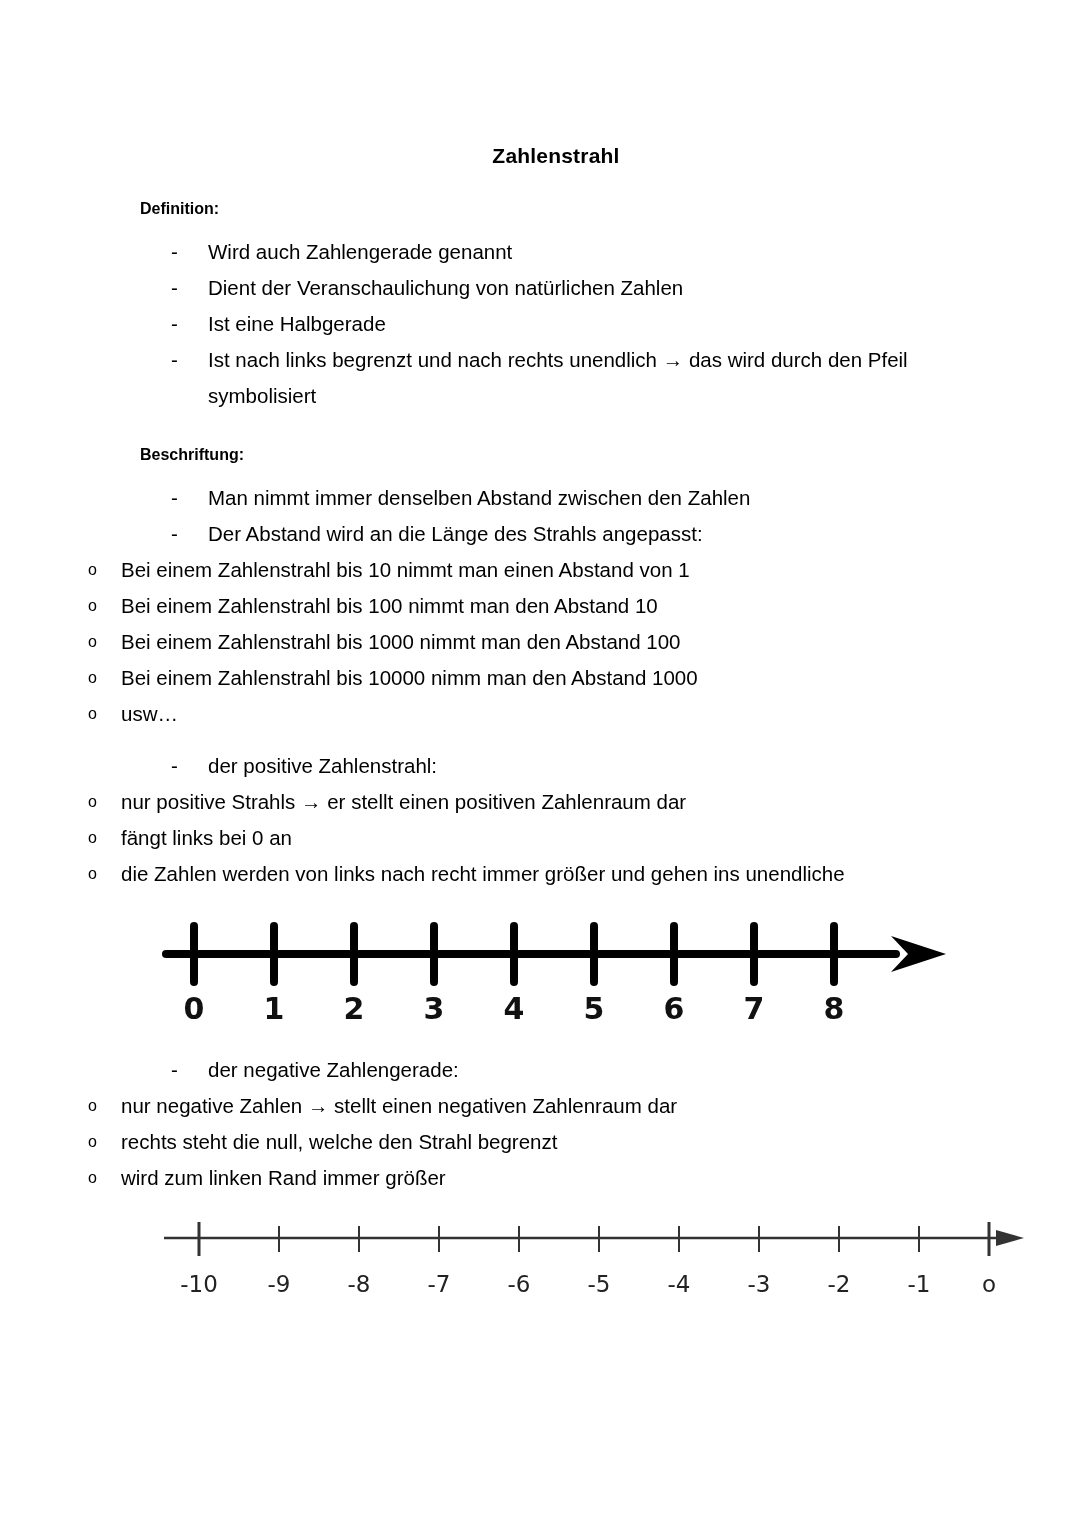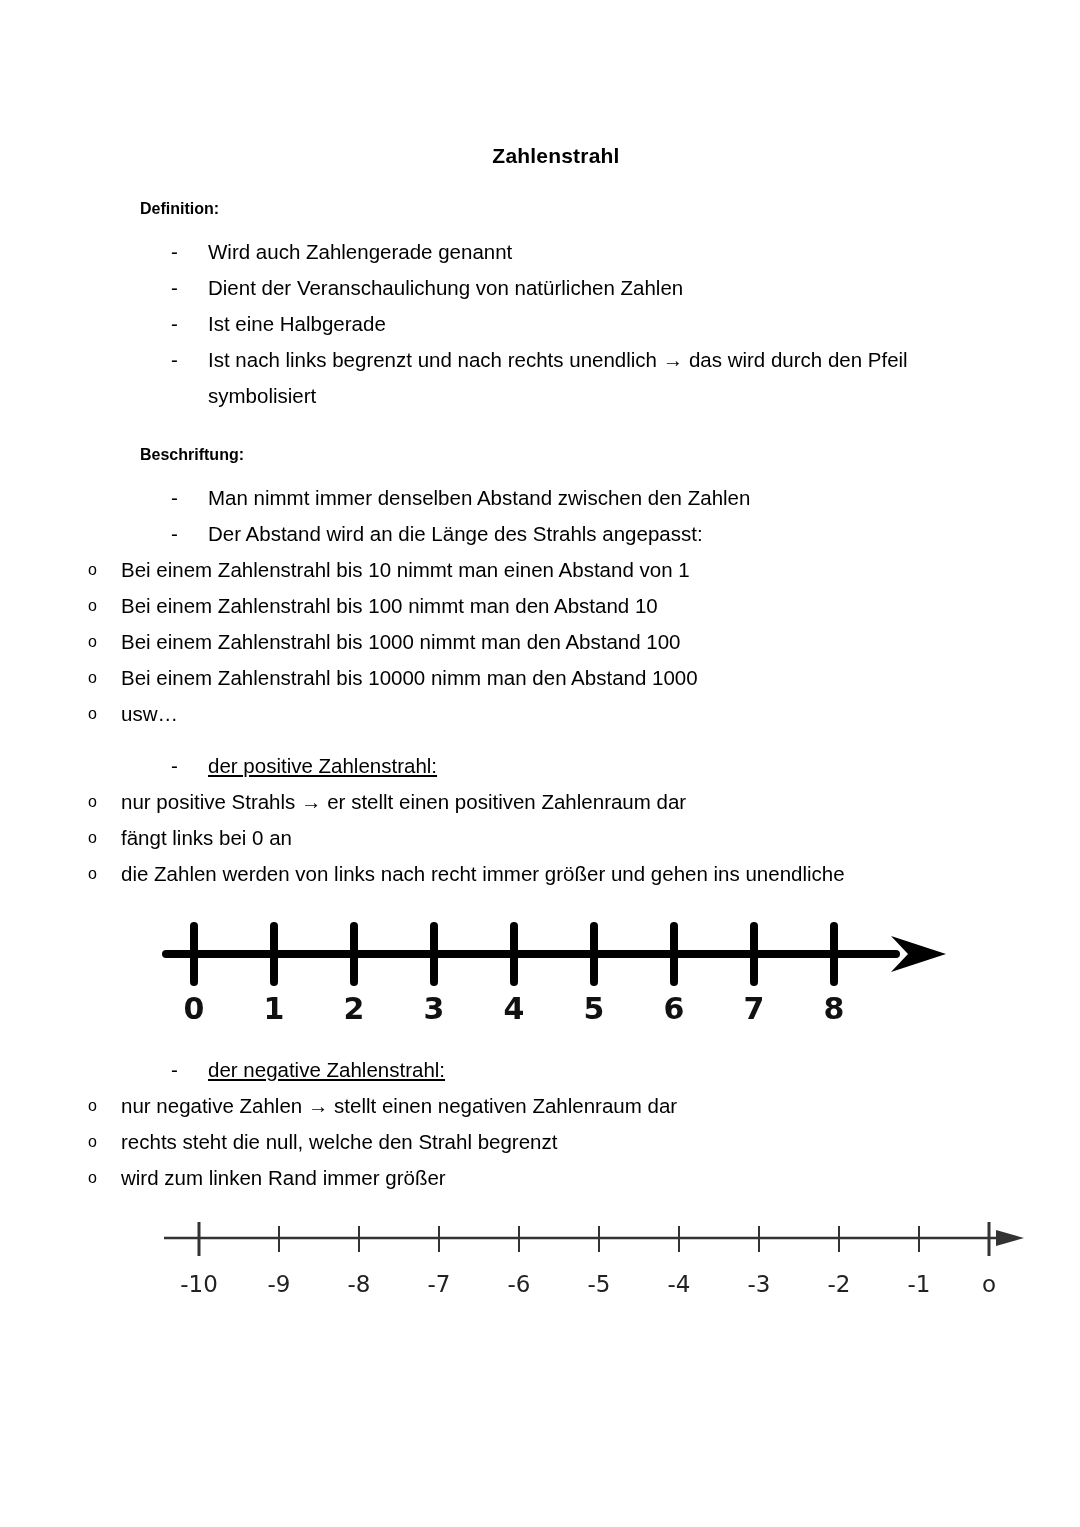--- a/index.html
+++ b/index.html
@@ -64,21 +64,21 @@
     line-height: 36px;
     position: relative;
     padding-left: 33px;
   }
   .lvl2 > li .circ {
     position: absolute;
     left: 0;
     top: 0;
     font-size: 16px;
   }
-  .underline { text-decoration: underline; }
+  .underline { }
   
   .figure-pos {
     margin-top: 22px;
     margin-left: 140px;
   }
   .figure-neg {
     margin-top: 12px;
     margin-left: 128px;
     text-align: right;
   }
@@ -156,21 +156,21 @@
       <text class="nl-label" x="278" y="105" text-anchor="middle">3</text>
       <text class="nl-label" x="358" y="105" text-anchor="middle">4</text>
       <text class="nl-label" x="438" y="105" text-anchor="middle">5</text>
       <text class="nl-label" x="518" y="105" text-anchor="middle">6</text>
       <text class="nl-label" x="598" y="105" text-anchor="middle">7</text>
       <text class="nl-label" x="678" y="105" text-anchor="middle">8</text>
     </svg>
   </div>
 
   <ul class="list lvl1" style="margin-top:18px;">
-    <li><span class="dash">-</span><span class="underline">der negative Zahlenstrahl:</span></li>
+    <li><span class="dash">-</span><span class="underline">der negative Zahlengerade:</span></li>
   </ul>
   <ul class="list lvl2">
     <li><span class="circ">o</span><span>nur negative Zahlen → stellt einen negativen Zahlenraum dar</span></li>
     <li><span class="circ">o</span><span>rechts steht die null, welche den Strahl begrenzt</span></li>
     <li><span class="circ">o</span><span>wird zum linken Rand immer größer</span></li>
   </ul>
 
   <div class="figure-neg">
     <svg width="890" height="110" viewBox="0 0 890 110">
       <line x1="20" y1="30" x2="855" y2="30" stroke="#333" stroke-width="2.5"></line>

